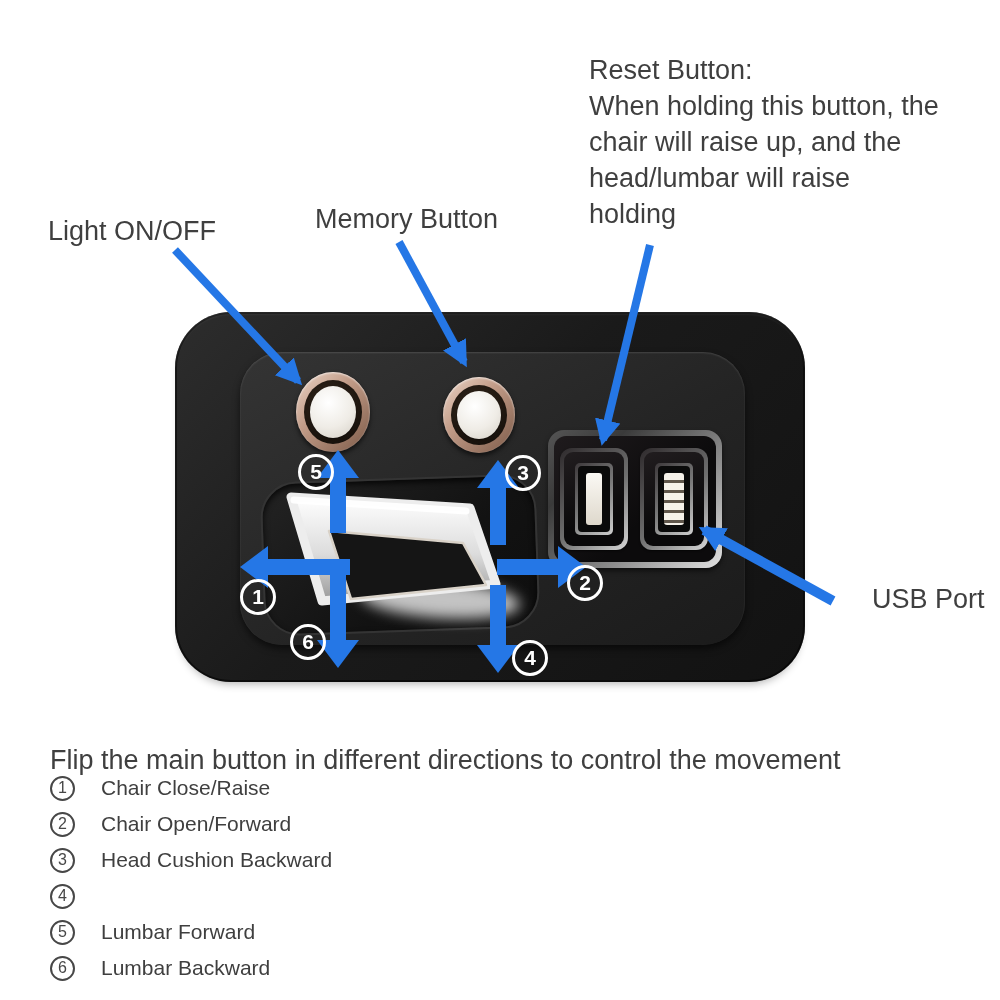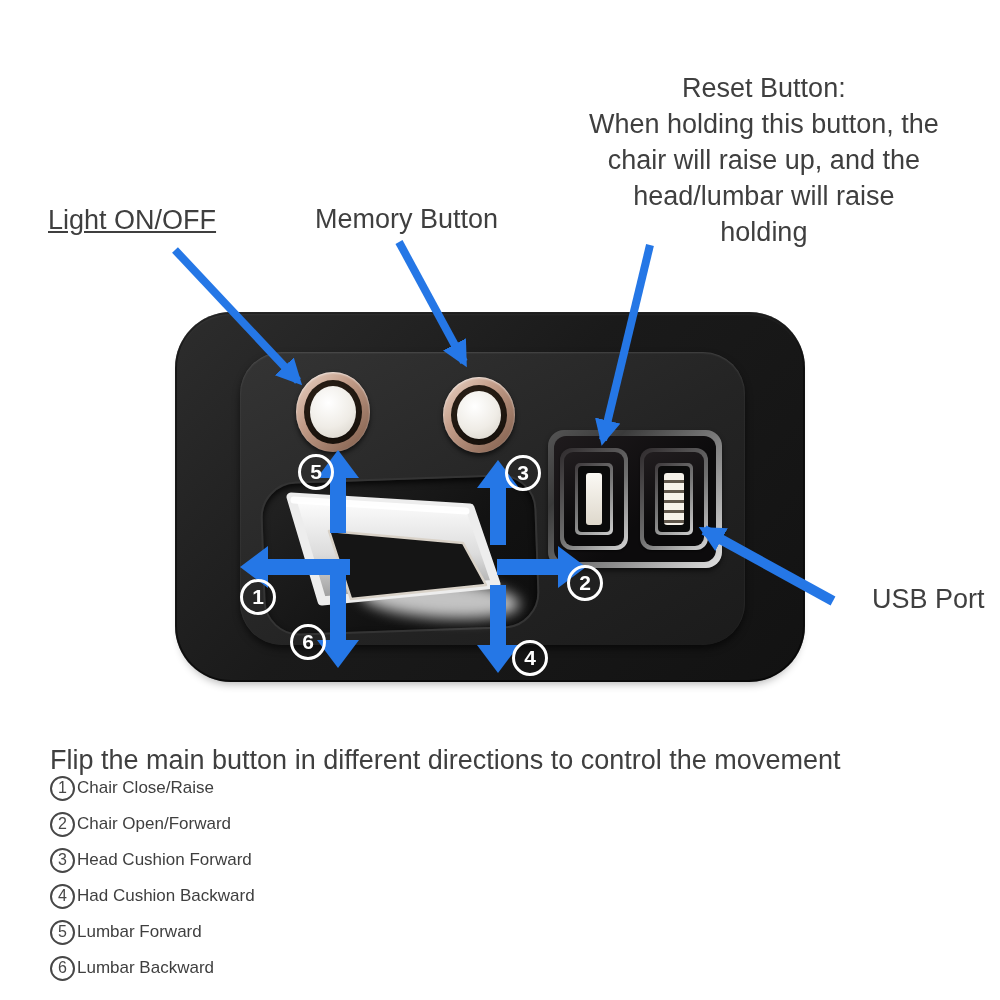--- a/index.html
+++ b/index.html
@@ -4,23 +4,23 @@
 <style>
   html,body{margin:0;padding:0;background:#ffffff;}
   #canvas{
     position:relative;width:1000px;height:1000px;background:#ffffff;overflow:hidden;
     font-family:"Liberation Sans", sans-serif;color:#3f3f3f;
   }
   .abs{position:absolute;}
 
   
   .lbl{font-size:27px;line-height:34px;color:#3f3f3f;white-space:nowrap;}
-  #light-label{left:48px;top:203px;text-decoration:underline;}
+  #light-label{left:48px;top:214px;}
   #memory-label{left:315px;top:202px;}
-  #reset-label{left:589px;top:70px;line-height:36px;text-align:center;}
+  #reset-label{left:589px;top:52px;line-height:36px;}
   #usb-label{left:872px;top:582px;}
 
   
   #panel-outer{
     left:175px;top:312px;width:630px;height:370px;border-radius:56px;
     background:linear-gradient(135deg,#2d2d2d 0%,#1a1a1a 45%,#121212 100%);
     box-shadow:inset 0 2px 3px rgba(255,255,255,.10), inset 0 0 0 2px rgba(0,0,0,.55), 0 7px 9px -5px rgba(0,0,0,.30);
   }
   #panel-inner{
     left:240px;top:352px;width:505px;height:293px;border-radius:42px;
@@ -86,21 +86,21 @@
   #marker-6{left:290px;top:624px;}
   #marker-4{left:512px;top:640px;}
 
   
   #footer-intro{left:50px;top:702px;font-size:27px;line-height:37px;color:#3f3f3f;margin-top:40px;}
   #legend{left:50px;top:770px;}
   .legend-row{display:flex;align-items:center;height:36px;}
   .legend-circle{width:25px;height:25px;border:2px solid #474747;border-radius:50%;
     color:#474747;font-size:16px;display:flex;align-items:center;justify-content:center;
     box-sizing:border-box;flex:0 0 auto;}
-  .legend-text{margin-left:2px;font-size:17px;color:#3f3f3f;white-space:nowrap;}
+  .legend-text{margin-left:26px;font-size:21px;color:#3f3f3f;white-space:nowrap;}
 
   svg{display:block;}
 </style>
 </head>
 <body>
 
 <div id="canvas">
 
   <div class="abs" id="panel-outer"></div>
   <div class="abs" id="panel-inner"></div>
@@ -216,25 +216,24 @@
     <div class="legend-row">
       <span class="legend-circle">1</span>
       <span class="legend-text">Chair Close/Raise</span>
     </div>
     <div class="legend-row">
       <span class="legend-circle">2</span>
       <span class="legend-text">Chair Open/Forward</span>
     </div>
     <div class="legend-row">
       <span class="legend-circle">3</span>
-      <span class="legend-text">Head Cushion Forward</span>
+      <span class="legend-text">Head Cushion Backward</span>
     </div>
     <div class="legend-row">
       <span class="legend-circle">4</span>
-      <span class="legend-text">Had Cushion Backward</span>
     </div>
     <div class="legend-row">
       <span class="legend-circle">5</span>
       <span class="legend-text">Lumbar Forward</span>
     </div>
     <div class="legend-row">
       <span class="legend-circle">6</span>
       <span class="legend-text">Lumbar Backward</span>
     </div>
   </div>

